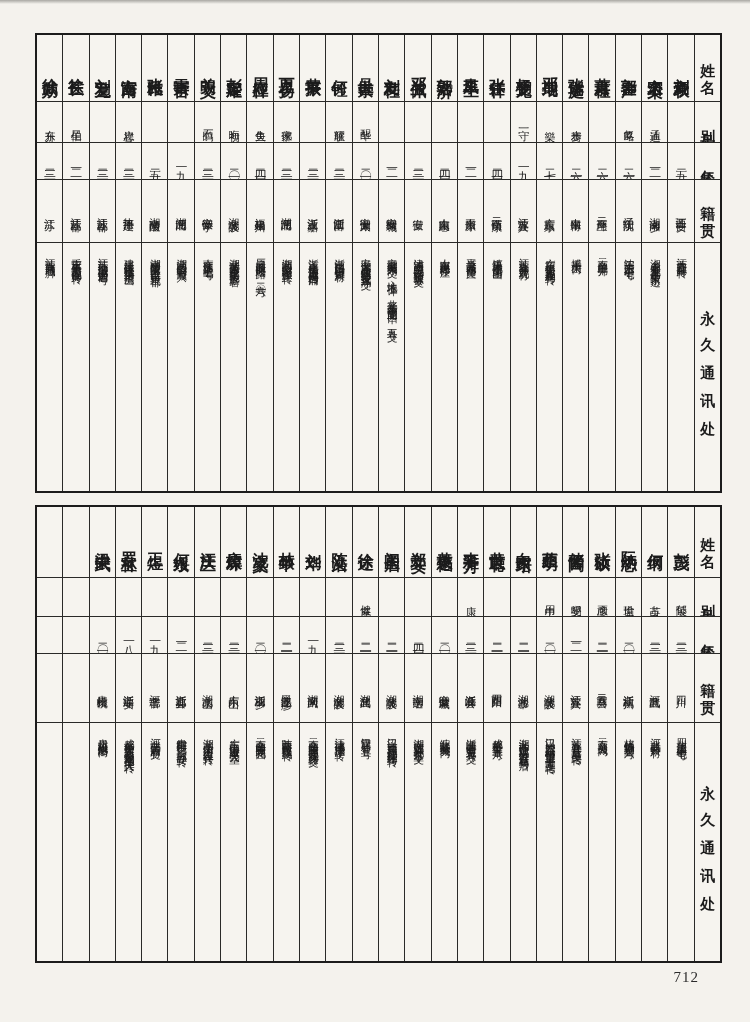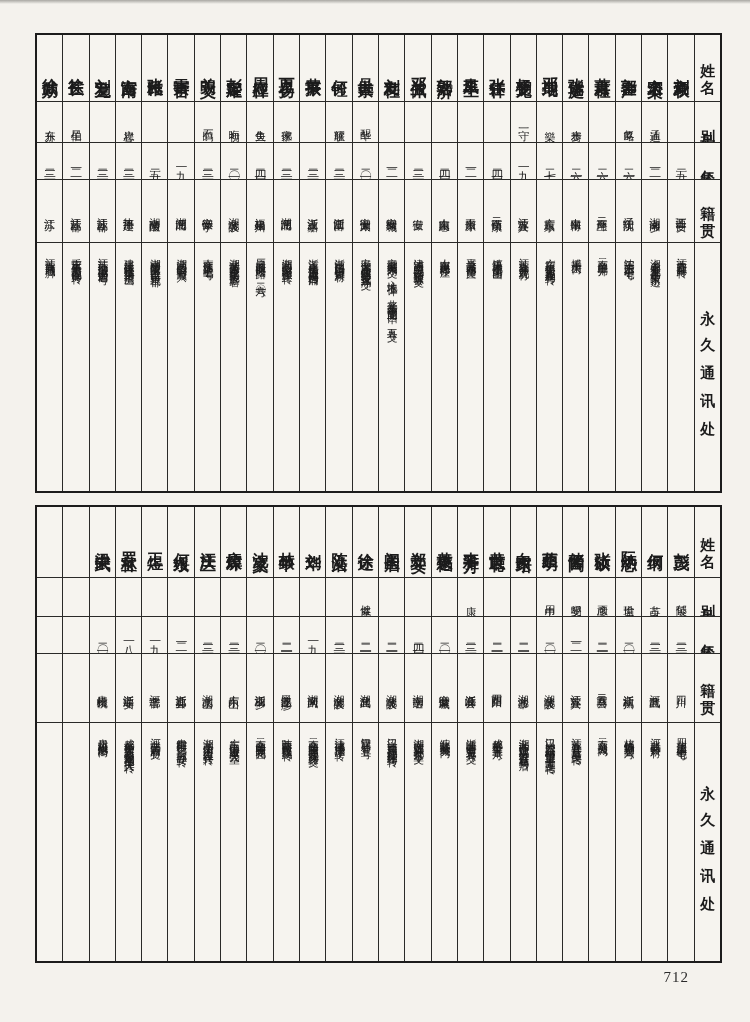--- a/index.html
+++ b/index.html
@@ -56,21 +56,21 @@
   .t-age{font-size:12px;letter-spacing:1px;}
   .t-native{font-size:11px;letter-spacing:1px;line-height:12px;}
   .t-addr{font-size:10.5px;letter-spacing:1.5px;line-height:12.5px;}
   .h-name{font-size:15px;font-weight:700;letter-spacing:17px;}
   .h-alias{font-size:15px;font-weight:700;letter-spacing:5px;}
   .h-age{font-size:14px;font-weight:700;letter-spacing:2px;}
   .h-native{font-size:15px;font-weight:700;letter-spacing:17px;}
   .h-addr{font-size:15px;font-weight:700;letter-spacing:28px;align-self:center;}
   .col-hdr .cell-addr{align-items:center;padding-top:0;}
   .page-number{
-    position:absolute;top:969px;right:61px;
+    position:absolute;top:969px;right:51px;
     font-size:15px;letter-spacing:1px;color:#2b2b2b;
     font-family:"Liberation Serif", serif;
   }
 </style>
 </head>
 <body>
 
 <div class="page">
   <div class="scan-edge"></div>
 

